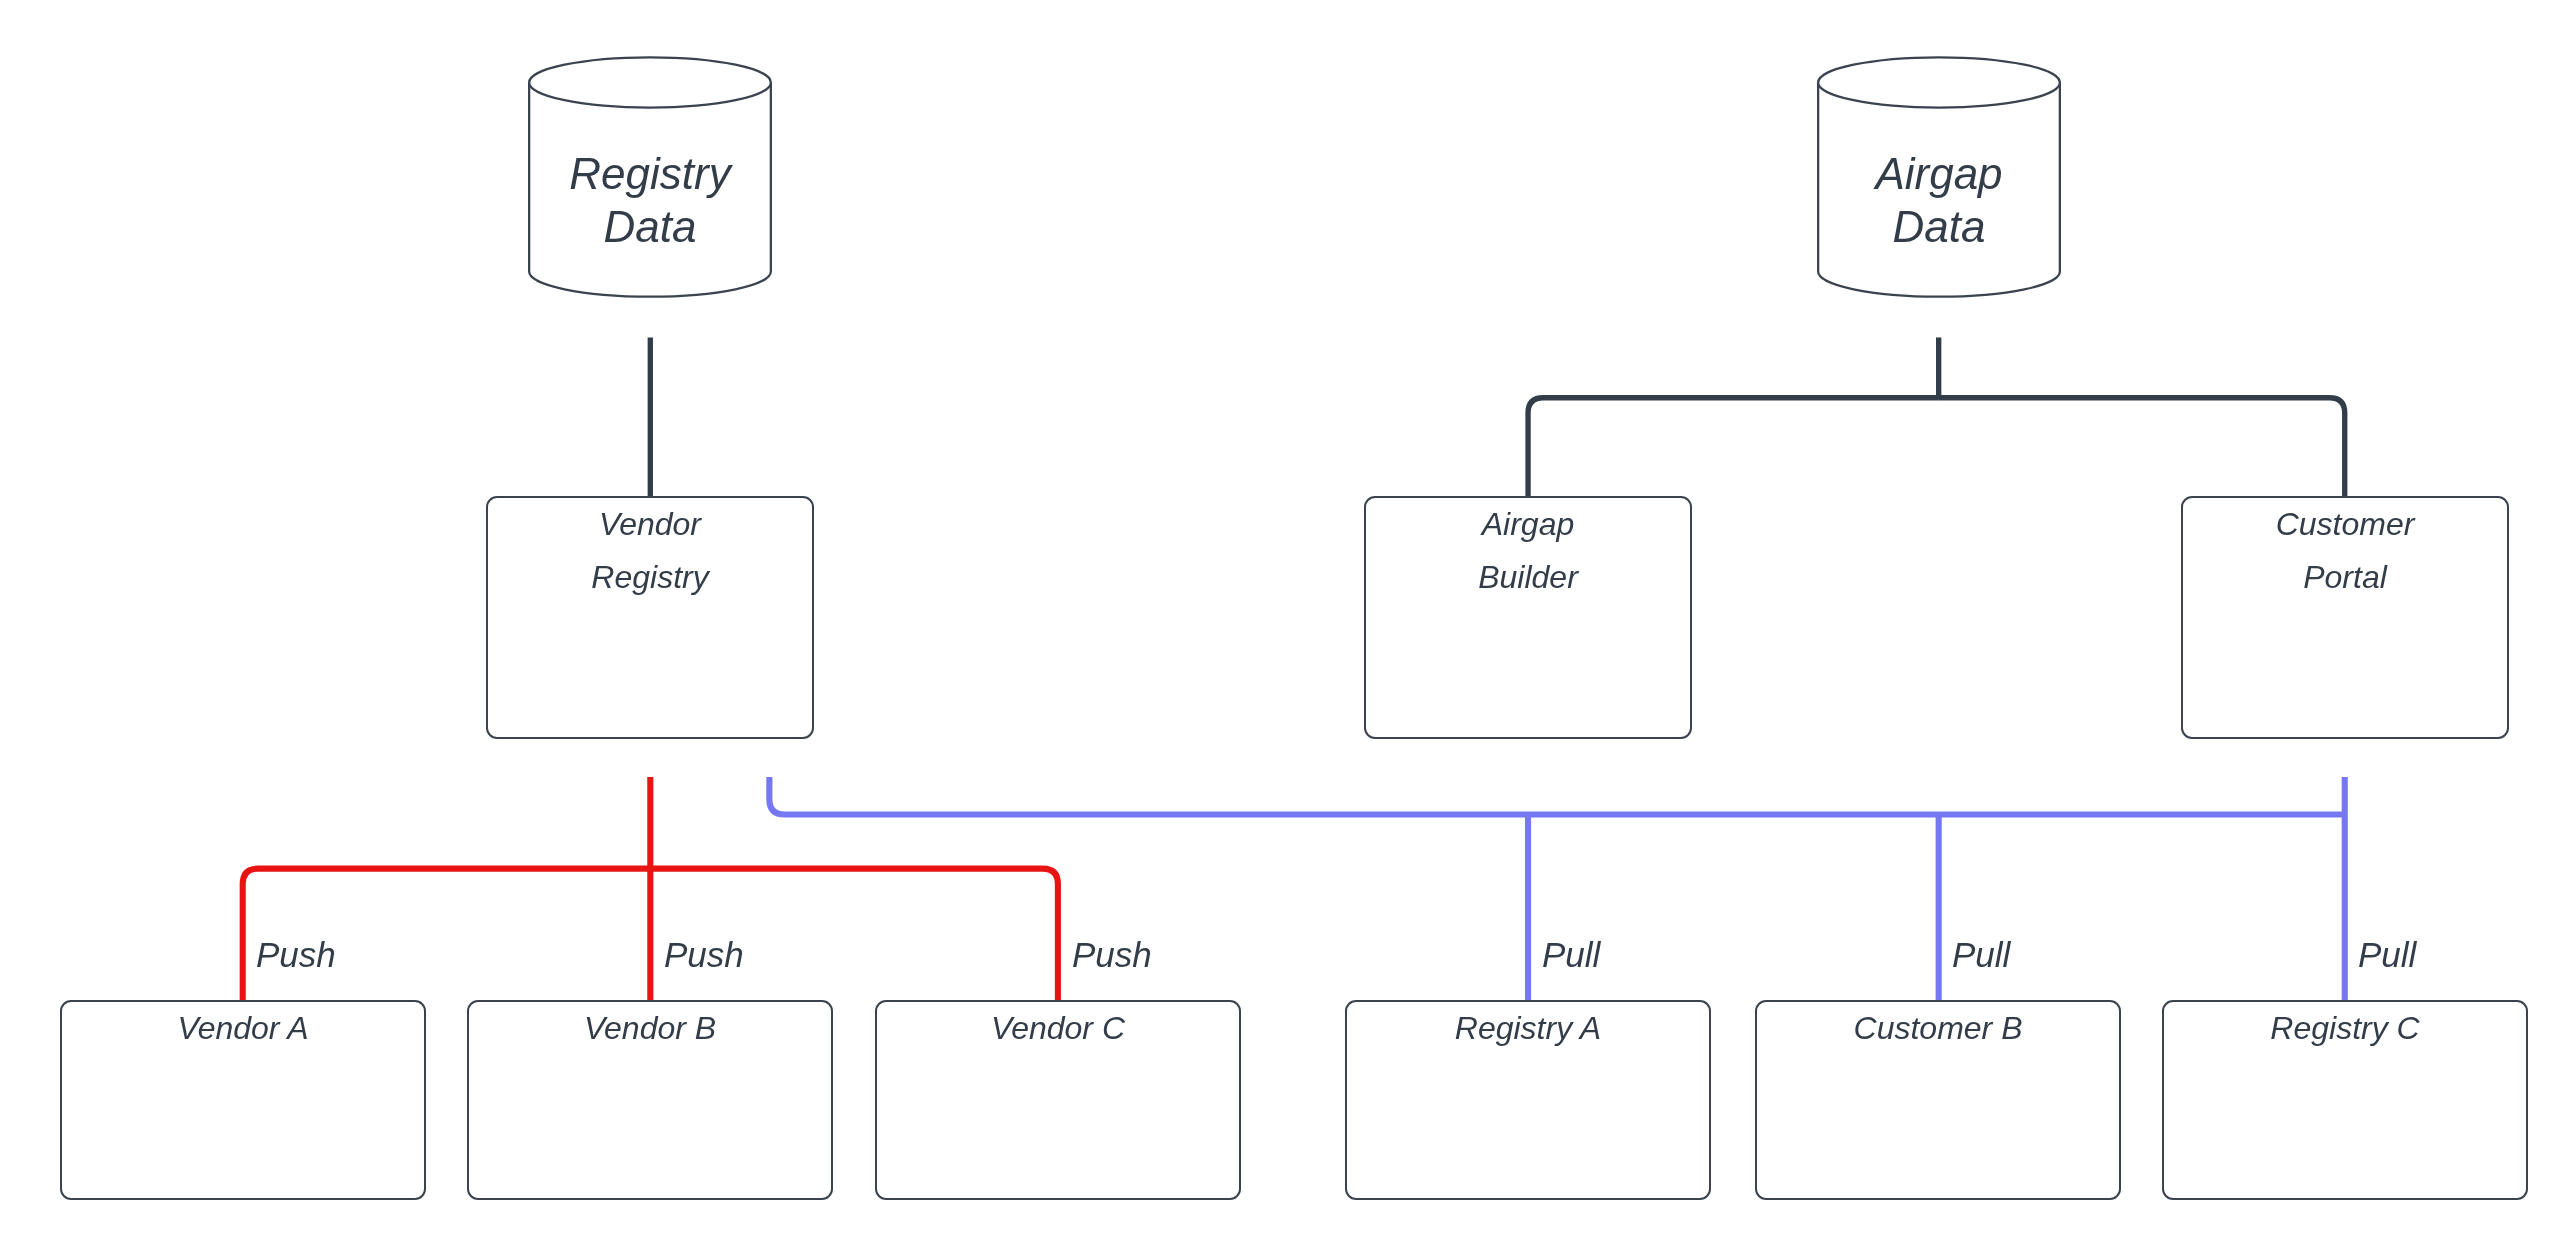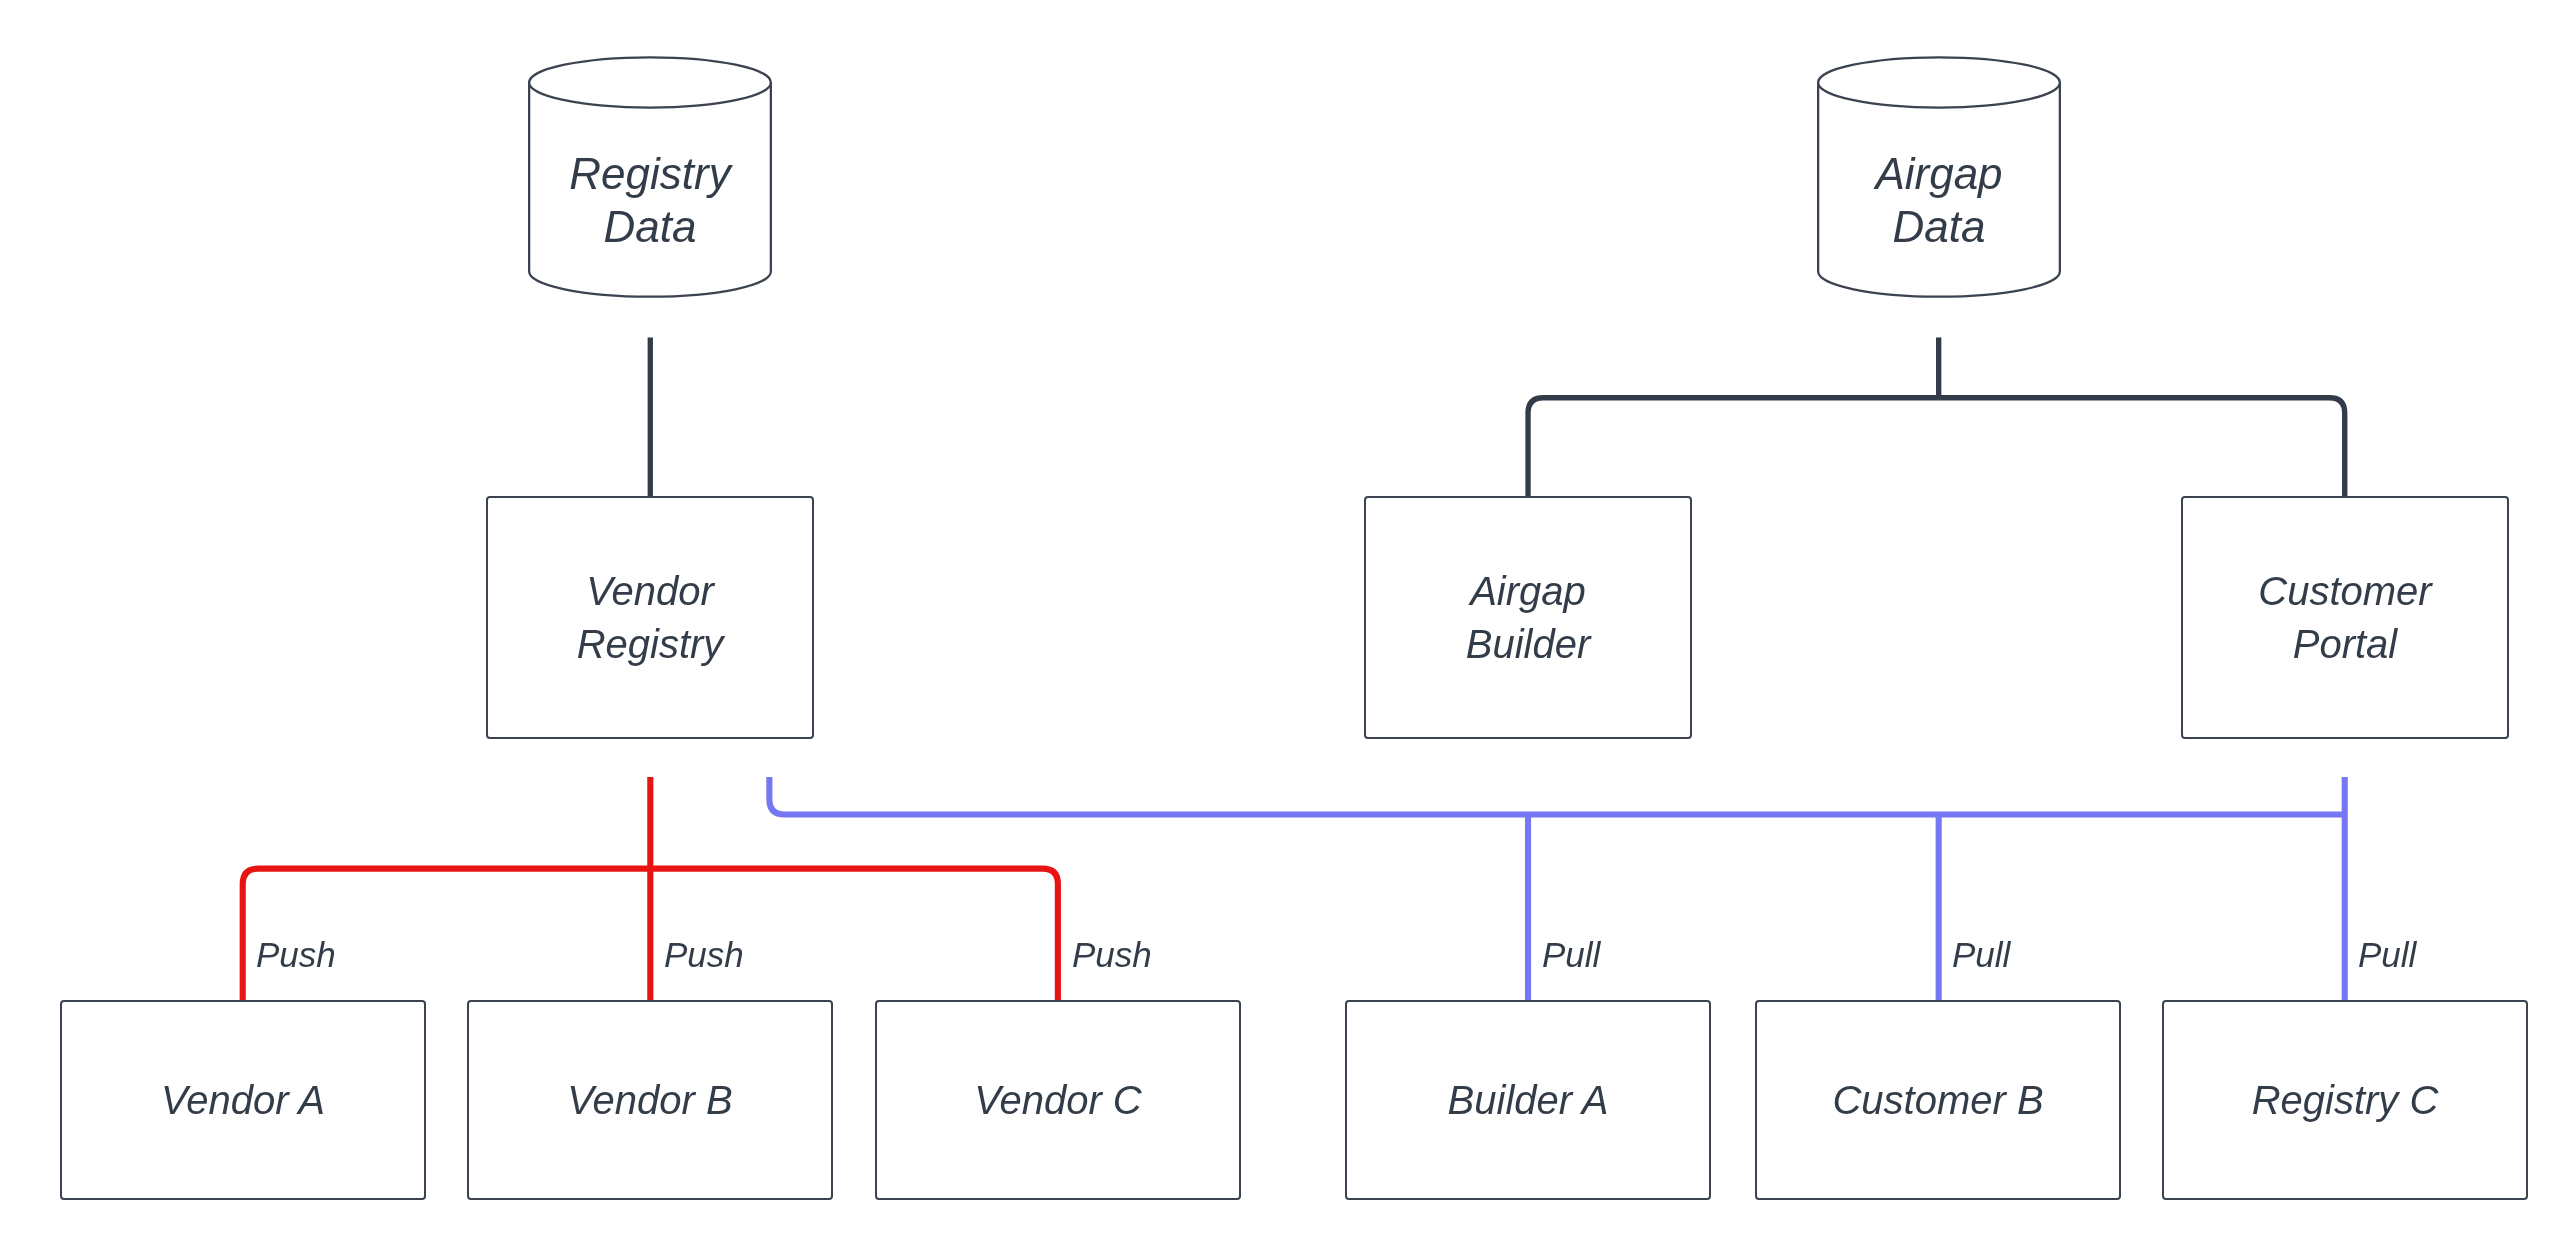--- a/index.html
+++ b/index.html
@@ -20,24 +20,24 @@
   .edge-push{stroke:var(--push-red);stroke-width:8px;}
   .edge-pull{stroke:var(--pull-blue);stroke-width:8px;}
   .fill-dark{fill:var(--ink);}
   .fill-push{fill:var(--push-red);}
   .fill-pull{fill:var(--pull-blue);}
   .node{
     position:absolute;
     box-sizing:border-box;
     background:#ffffff;
     border:2.3px solid var(--node-border,#3a434f);
-    border-radius:4px;
+    border-radius:11px;
     display:flex;flex-direction:column;
-    align-items:center;justify-content:center;
-    font-size:40px;line-height:53px;
+    align-items:center;justify-content:flex-start;
+    font-size:32px;line-height:53px;
     text-align:center;
   }
   .node span{display:block;white-space:nowrap;}
   .cylinder{position:absolute;width:246px;height:244px;}
   .cylinder svg{position:absolute;left:0;top:0;}
   .cylinder .cyl-label{
     position:absolute;left:0;top:50px;right:0;bottom:3.1px;
     display:flex;flex-direction:column;align-items:center;justify-content:center;
     font-size:44px;line-height:53px;text-align:center;
   }
@@ -117,21 +117,21 @@
     <span>Customer</span>
     <span>Portal</span>
   </div>
   <div class="node" style="left:467px;top:1000px;width:366px;height:200px;">
     <span>Vendor B</span>
   </div>
   <div class="node" style="left:875px;top:1000px;width:366px;height:200px;">
     <span>Vendor C</span>
   </div>
   <div class="node" style="left:1345px;top:1000px;width:366px;height:200px;">
-    <span>Builder A</span>
+    <span>Registry A</span>
   </div>
   <div class="node" style="left:1755px;top:1000px;width:366px;height:200px;">
     <span>Customer B</span>
   </div>
   <div class="node" style="left:2162px;top:1000px;width:366px;height:200px;">
     <span>Registry C</span>
   </div>
 
   <div class="edge-label" style="left:256px;top:930px;">Push</div>
   <div class="edge-label" style="left:664px;top:930px;">Push</div>

